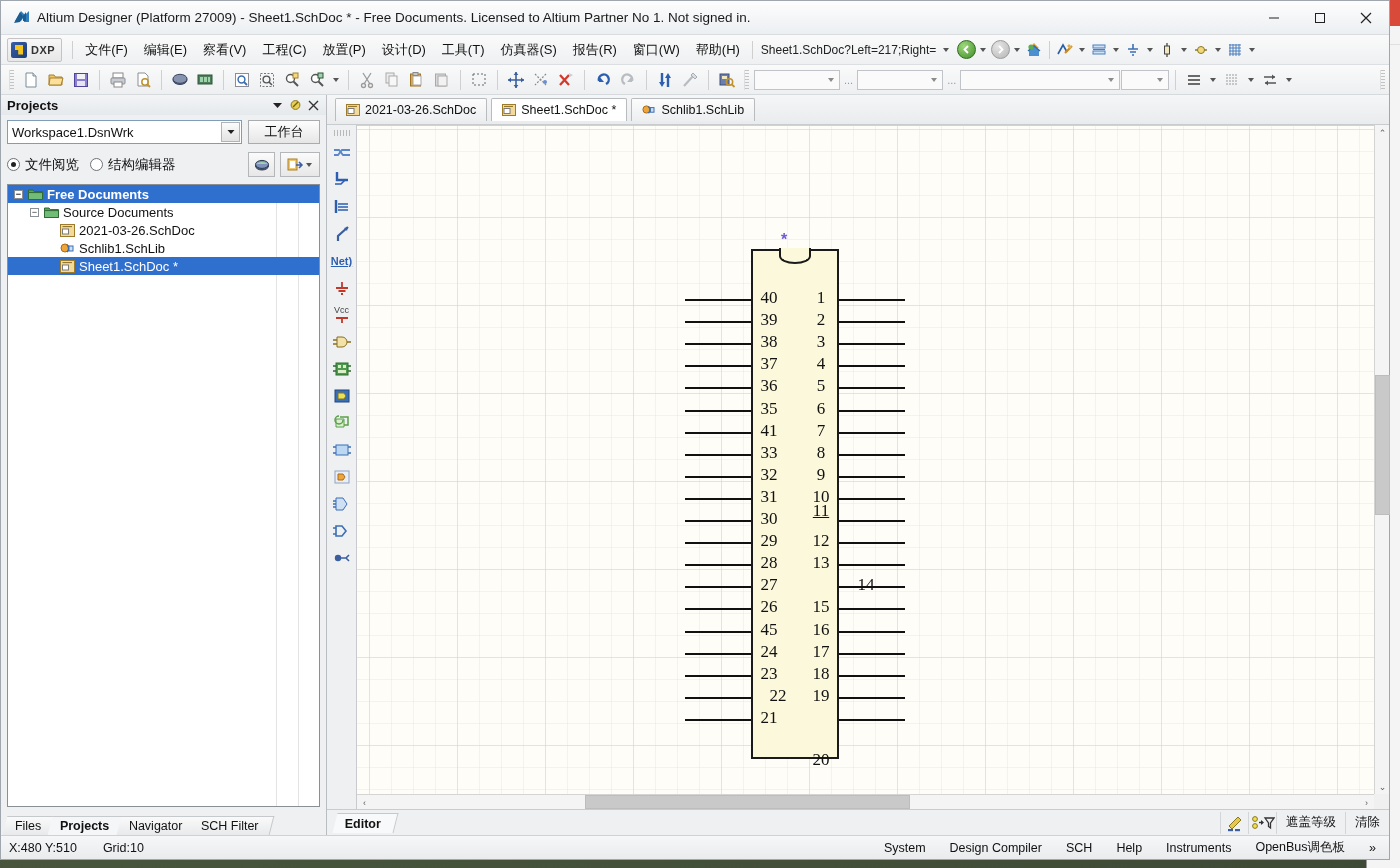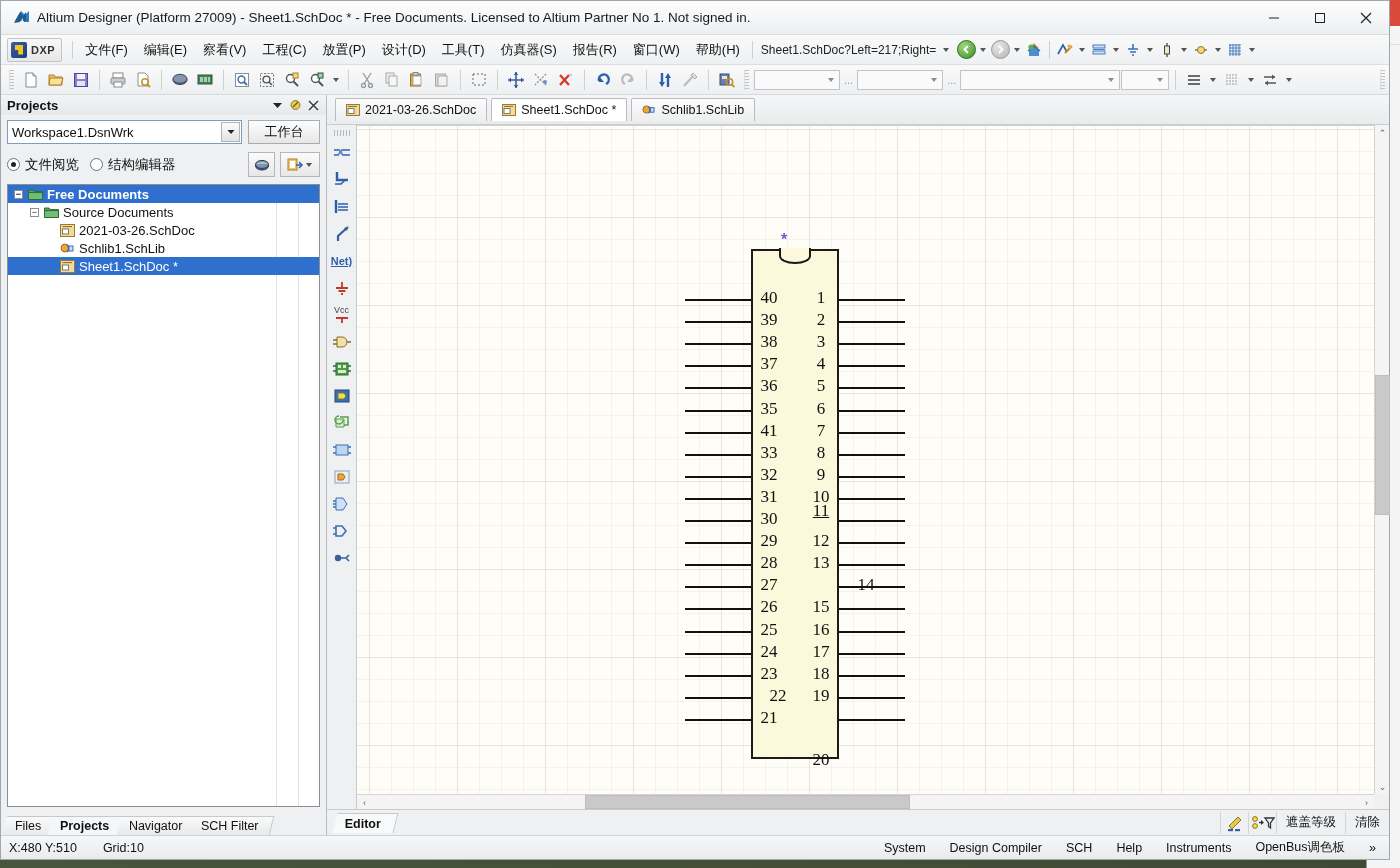--- a/index.html
+++ b/index.html
@@ -978,21 +978,21 @@
                 <div class="pinline" style="left: -22px; top: 345.3px; width: 66px;"></div>
                 <div class="pinline" style="left: 132px; top: 345.3px; width: 66px;"></div>
                 <div class="pinnum" style="left: 47px; top: 335.3px;">27</div>
                 <div class="pinnum" style="left: 99px; top: 335.3px; margin-left: 45px;">14</div>
                 <div class="pinline" style="left: -22px; top: 367.4px; width: 66px;"></div>
                 <div class="pinline" style="left: 132px; top: 367.4px; width: 66px;"></div>
                 <div class="pinnum" style="left: 47px; top: 357.4px;">26</div>
                 <div class="pinnum" style="left: 99px; top: 357.4px;">15</div>
                 <div class="pinline" style="left: -22px; top: 389.5px; width: 66px;"></div>
                 <div class="pinline" style="left: 132px; top: 389.5px; width: 66px;"></div>
-                <div class="pinnum" style="left: 47px; top: 379.5px;">25</div>
+                <div class="pinnum" style="left: 47px; top: 379.5px;">45</div>
                 <div class="pinnum" style="left: 99px; top: 379.5px;">16</div>
                 <div class="pinline" style="left: -22px; top: 411.6px; width: 66px;"></div>
                 <div class="pinline" style="left: 132px; top: 411.6px; width: 66px;"></div>
                 <div class="pinnum" style="left: 47px; top: 401.6px;">24</div>
                 <div class="pinnum" style="left: 99px; top: 401.6px;">17</div>
                 <div class="pinline" style="left: -22px; top: 433.7px; width: 66px;"></div>
                 <div class="pinline" style="left: 132px; top: 433.7px; width: 66px;"></div>
                 <div class="pinnum" style="left: 47px; top: 423.7px;">23</div>
                 <div class="pinnum" style="left: 99px; top: 423.7px;">18</div>
                 <div class="pinline" style="left: -22px; top: 455.8px; width: 66px;"></div>

